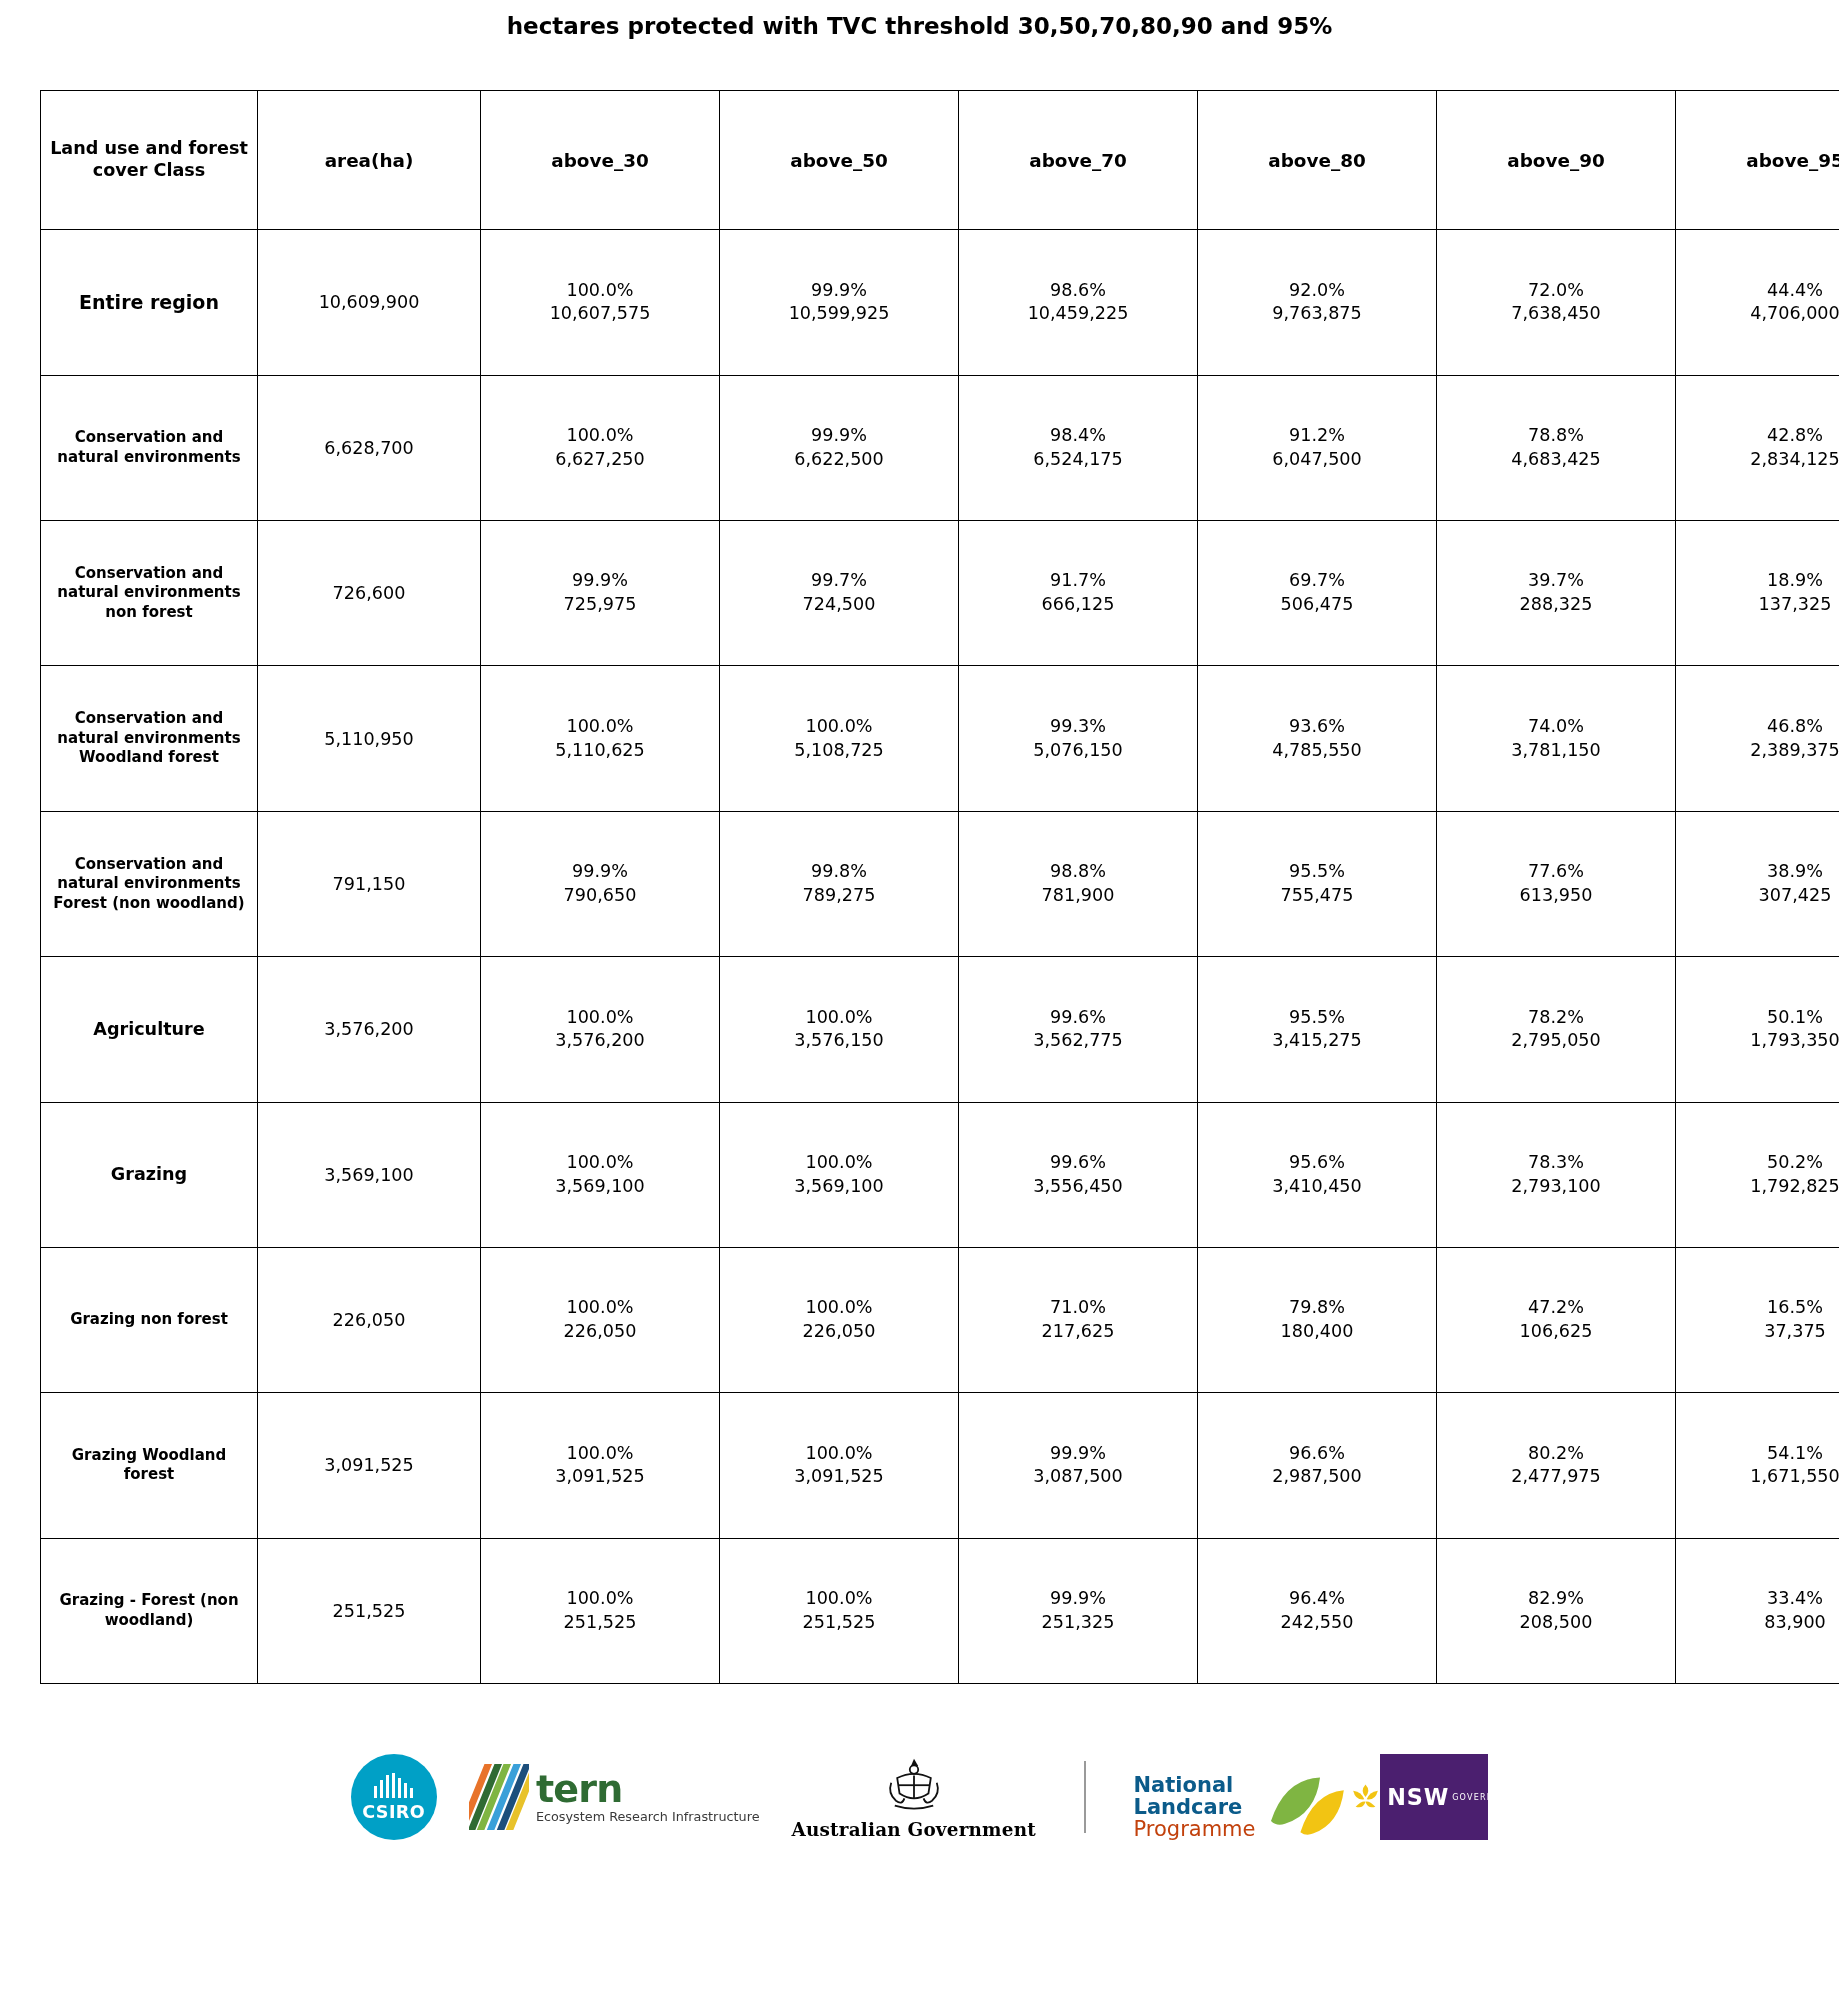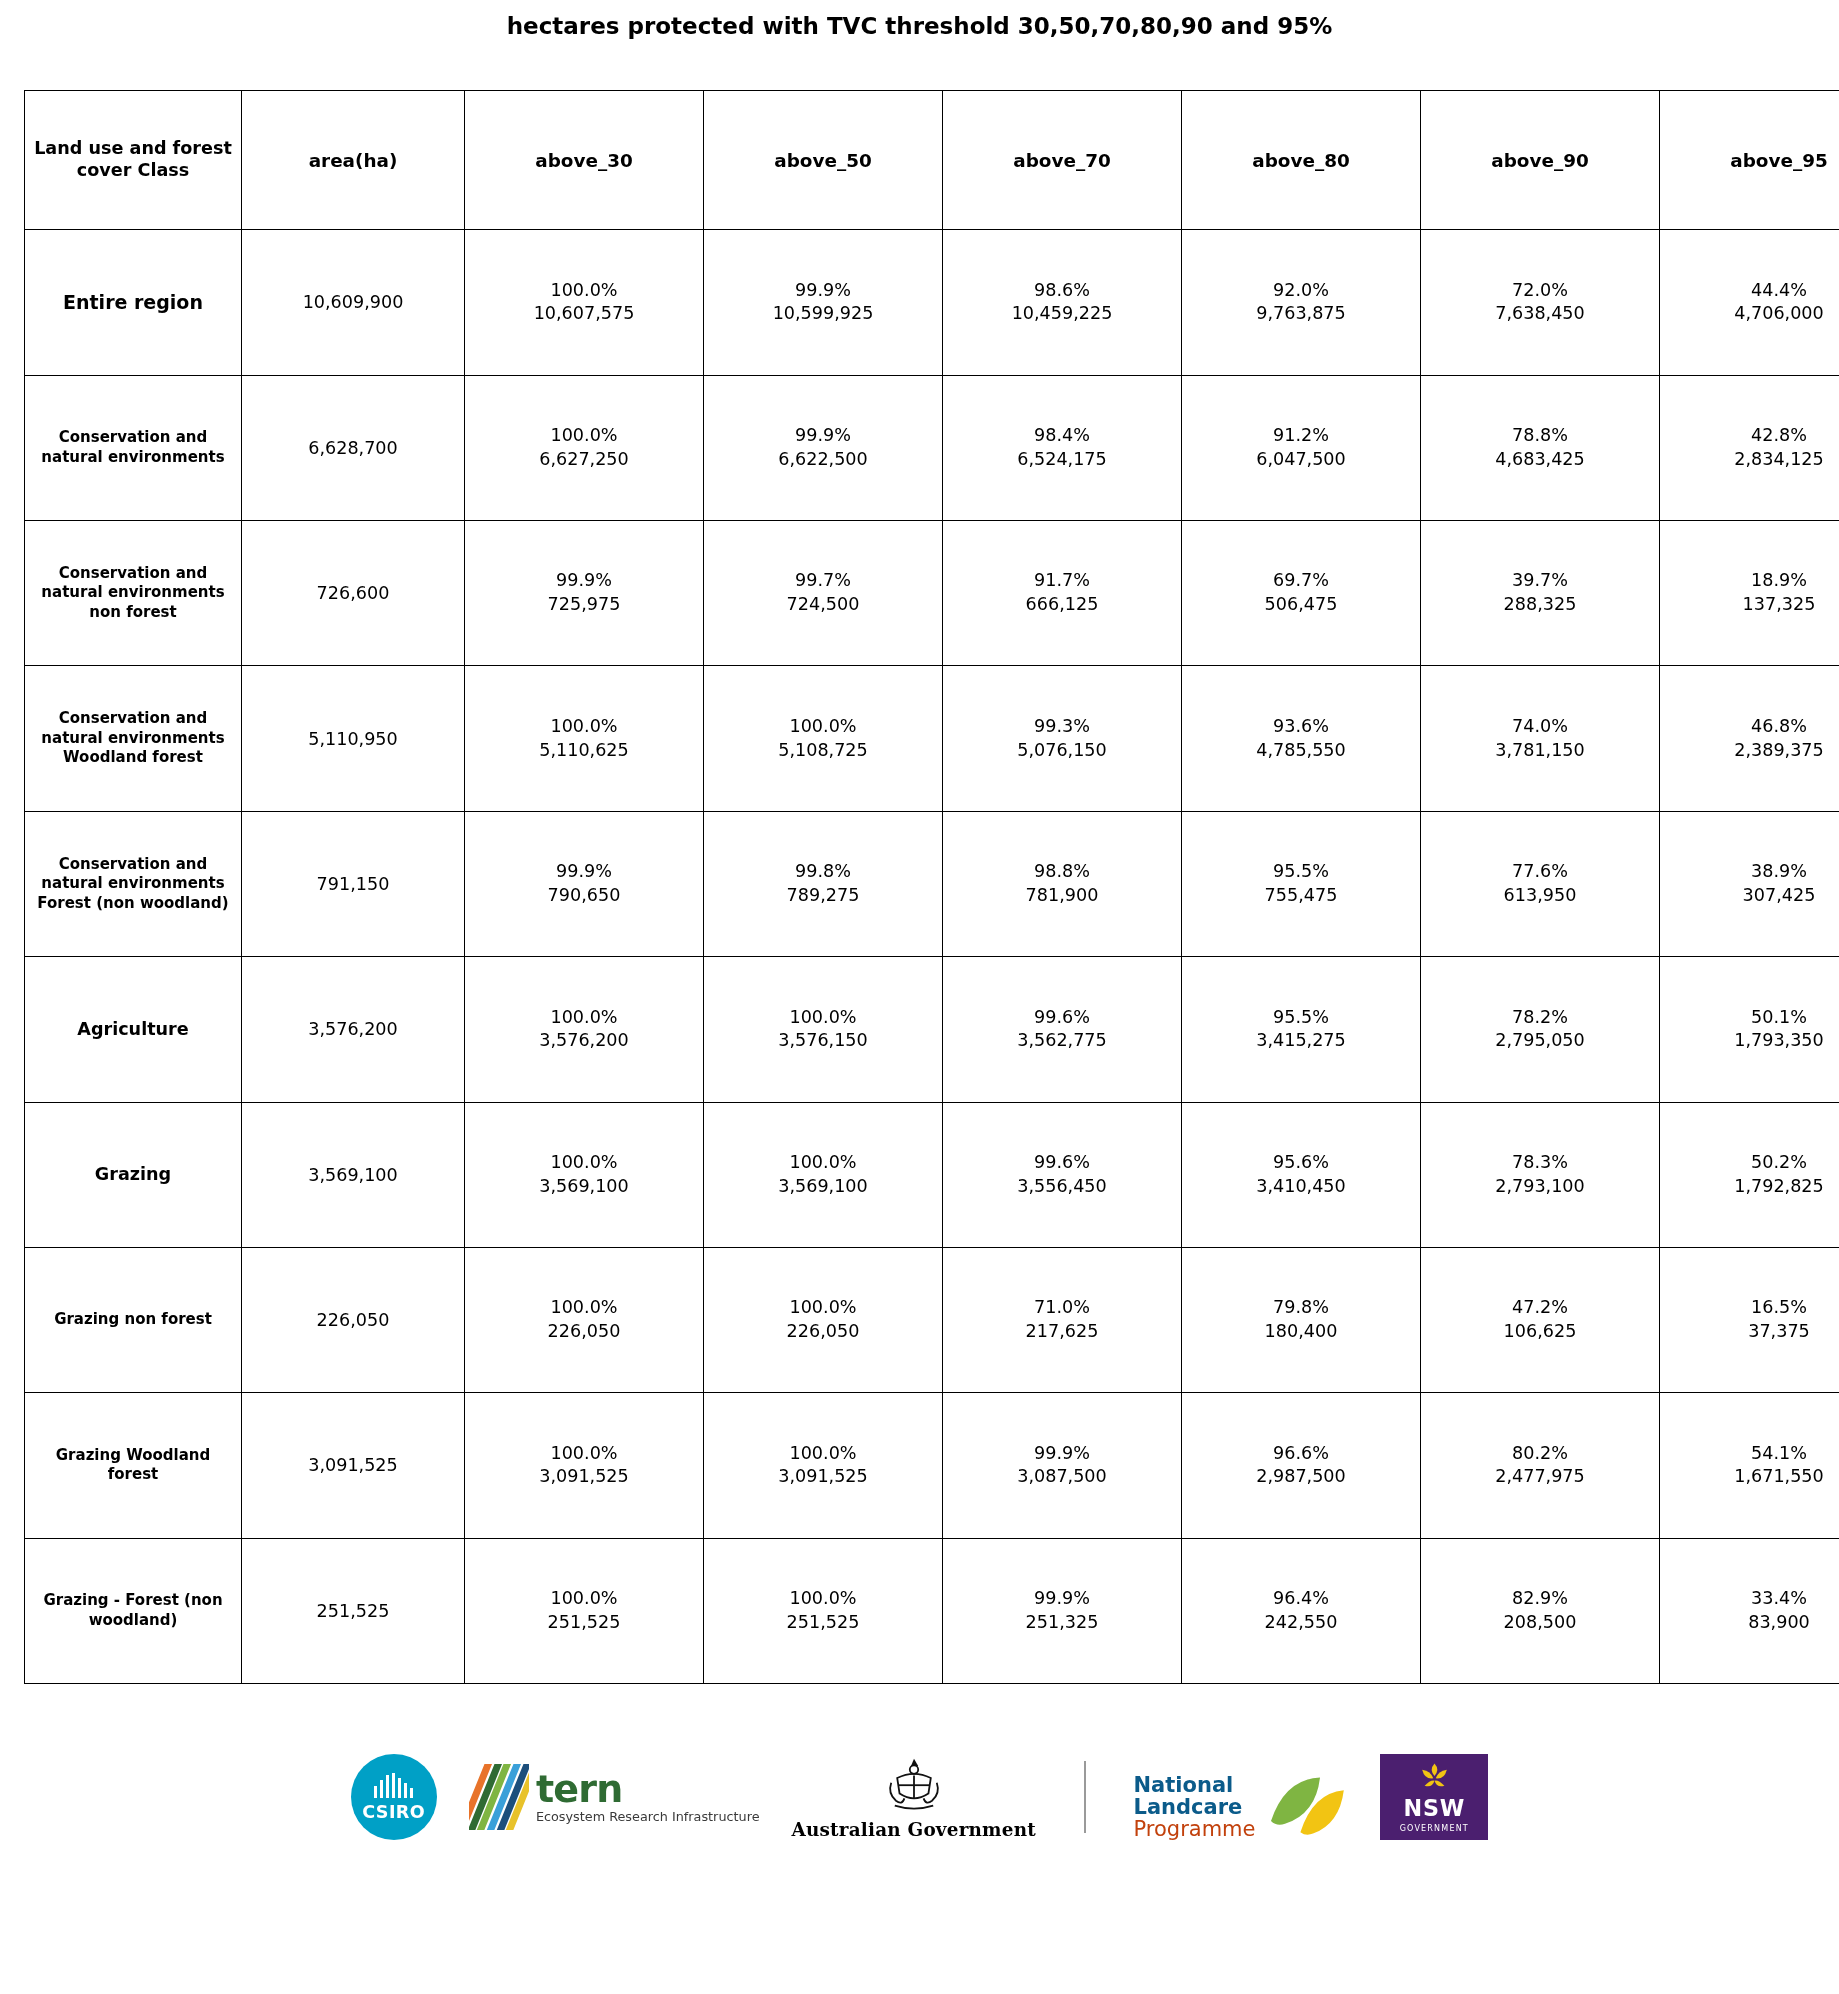--- a/index.html
+++ b/index.html
@@ -24,21 +24,21 @@
     font-weight: bold;
     font-size: 23px;
     line-height: 1.3;
     padding: 12px 132px 0 132px;
     box-sizing: border-box;
   }
   .title .line {
     display: block;
   }
   .table-wrap {
-    padding: 48px 24px 0 24px;
+    padding: 48px 24px 0 40px;
     box-sizing: border-box;
   }
   table.data {
     border-collapse: collapse;
     width: 1791px;
     table-layout: fixed;
   }
   table.data th, table.data td {
     border: 1.2px solid #000000;
     text-align: center;
@@ -211,21 +211,21 @@
     position: relative;
     width: 84px;
     height: 70px;
   }
   
   .nsw {
     width: 108px;
     height: 86px;
     background: #4b1f6f;
     display: flex;
-    flex-direction: column;
+    flex-direction: row;
     align-items: center;
     justify-content: center;
     gap: 3.2px;
   }
   .nsw-flower {
     width: 37px;
     height: 31px;
     position: relative;
   }
   .nsw-name {

